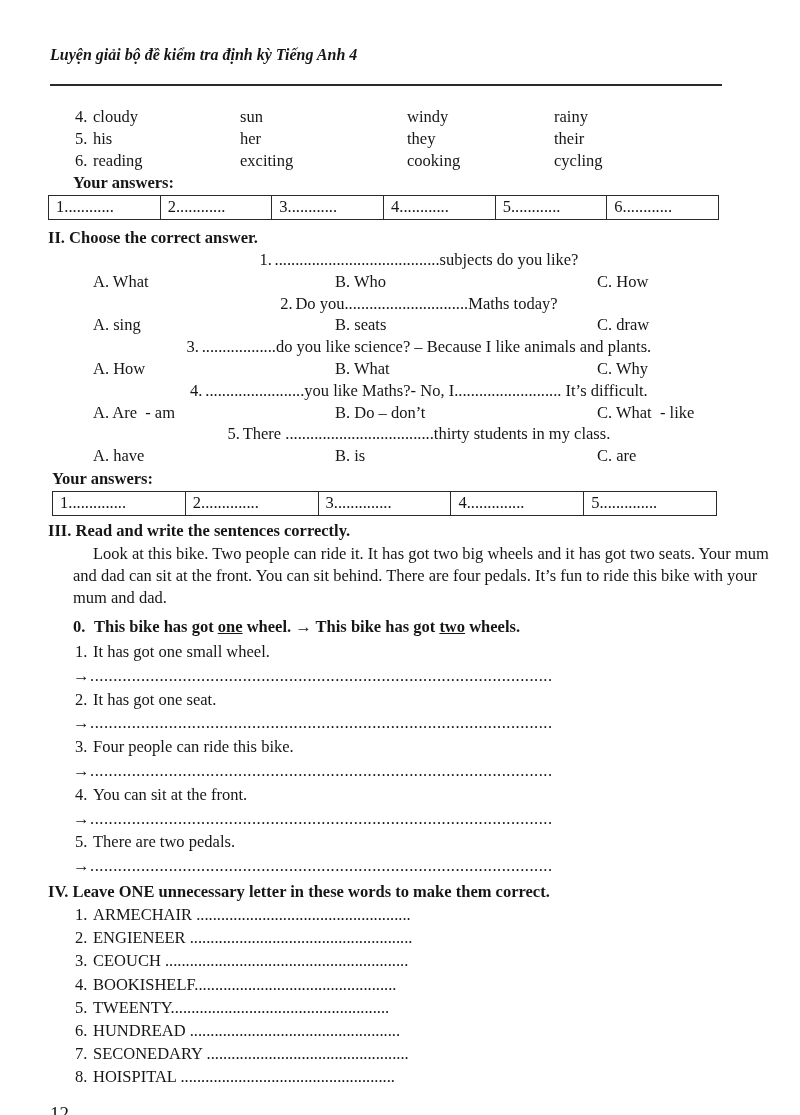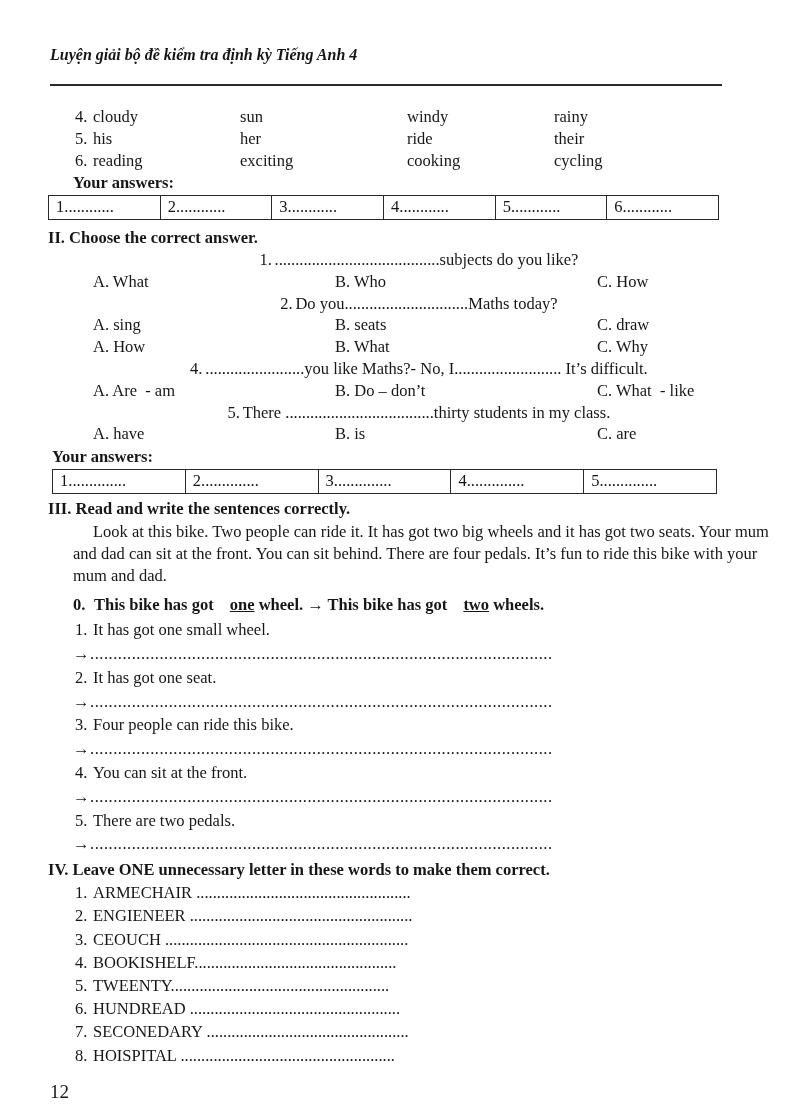--- a/index.html
+++ b/index.html
@@ -32,21 +32,21 @@
   .q{margin-left:17px;line-height:21.8px;text-align:center;}
   .qnum{display:inline-block;width:18px;}
   .opts{display:grid;grid-template-columns:210px 230px 1fr;margin-left:45px;
         line-height:21.8px;gap:32px;}
   .opt{white-space:pre;}
   
   .para{margin:1px 0 0 25px;margin-right:-16px;text-indent:20px;line-height:22px;
         text-align:left;}
   .example{margin:7px 0 2px 25px;font-weight:bold;line-height:22px;}
   .exnum{display:inline-block;width:21px;}
-  .exu{text-decoration:underline;margin-left:12px;}
+  .exu{text-decoration:underline;}
   .item{margin-left:27px;line-height:23.8px;white-space:nowrap;}
   .inum{display:inline-block;width:18px;}
   .arrowline{margin-left:25px;line-height:23.8px;white-space:nowrap;overflow:hidden;
              letter-spacing:.5px;}
   
   .witem{margin-left:27px;line-height:23.2px;white-space:nowrap;overflow:hidden;}
   .wnum{display:inline-block;width:18px;}
   
   .pgnum{margin:14px 0 0 2px;font-size:19px;}
 </style>
@@ -64,21 +64,21 @@
       <span>4.</span>
       <span>cloudy</span>
       <span>sun</span>
       <span>windy</span>
       <span>rainy</span>
     </div>
     <div class="wrow">
       <span>5.</span>
       <span>his</span>
       <span>her</span>
-      <span>ride</span>
+      <span>they</span>
       <span>their</span>
     </div>
     <div class="wrow">
       <span>6.</span>
       <span>reading</span>
       <span>exciting</span>
       <span>cooking</span>
       <span>cycling</span>
     </div>
   </div>
@@ -107,20 +107,23 @@
 
   <div class="q">
     <span class="qnum">2.</span><span>Do you..............................Maths today?</span>
   </div>
   <div class="opts">
     <span class="opt">A. sing</span>
     <span class="opt">B. seats</span>
     <span class="opt">C. draw</span>
   </div>
 
+  <div class="q">
+    <span class="qnum">3.</span><span>..................do you like science? – Because I like animals and plants.</span>
+  </div>
   <div class="opts">
     <span class="opt">A. How</span>
     <span class="opt">B. What</span>
     <span class="opt">C. Why</span>
   </div>
 
   <div class="q">
     <span class="qnum">4.</span><span>........................you like Maths?- No, I.......................... It’s difficult.</span>
   </div>
   <div class="opts">

